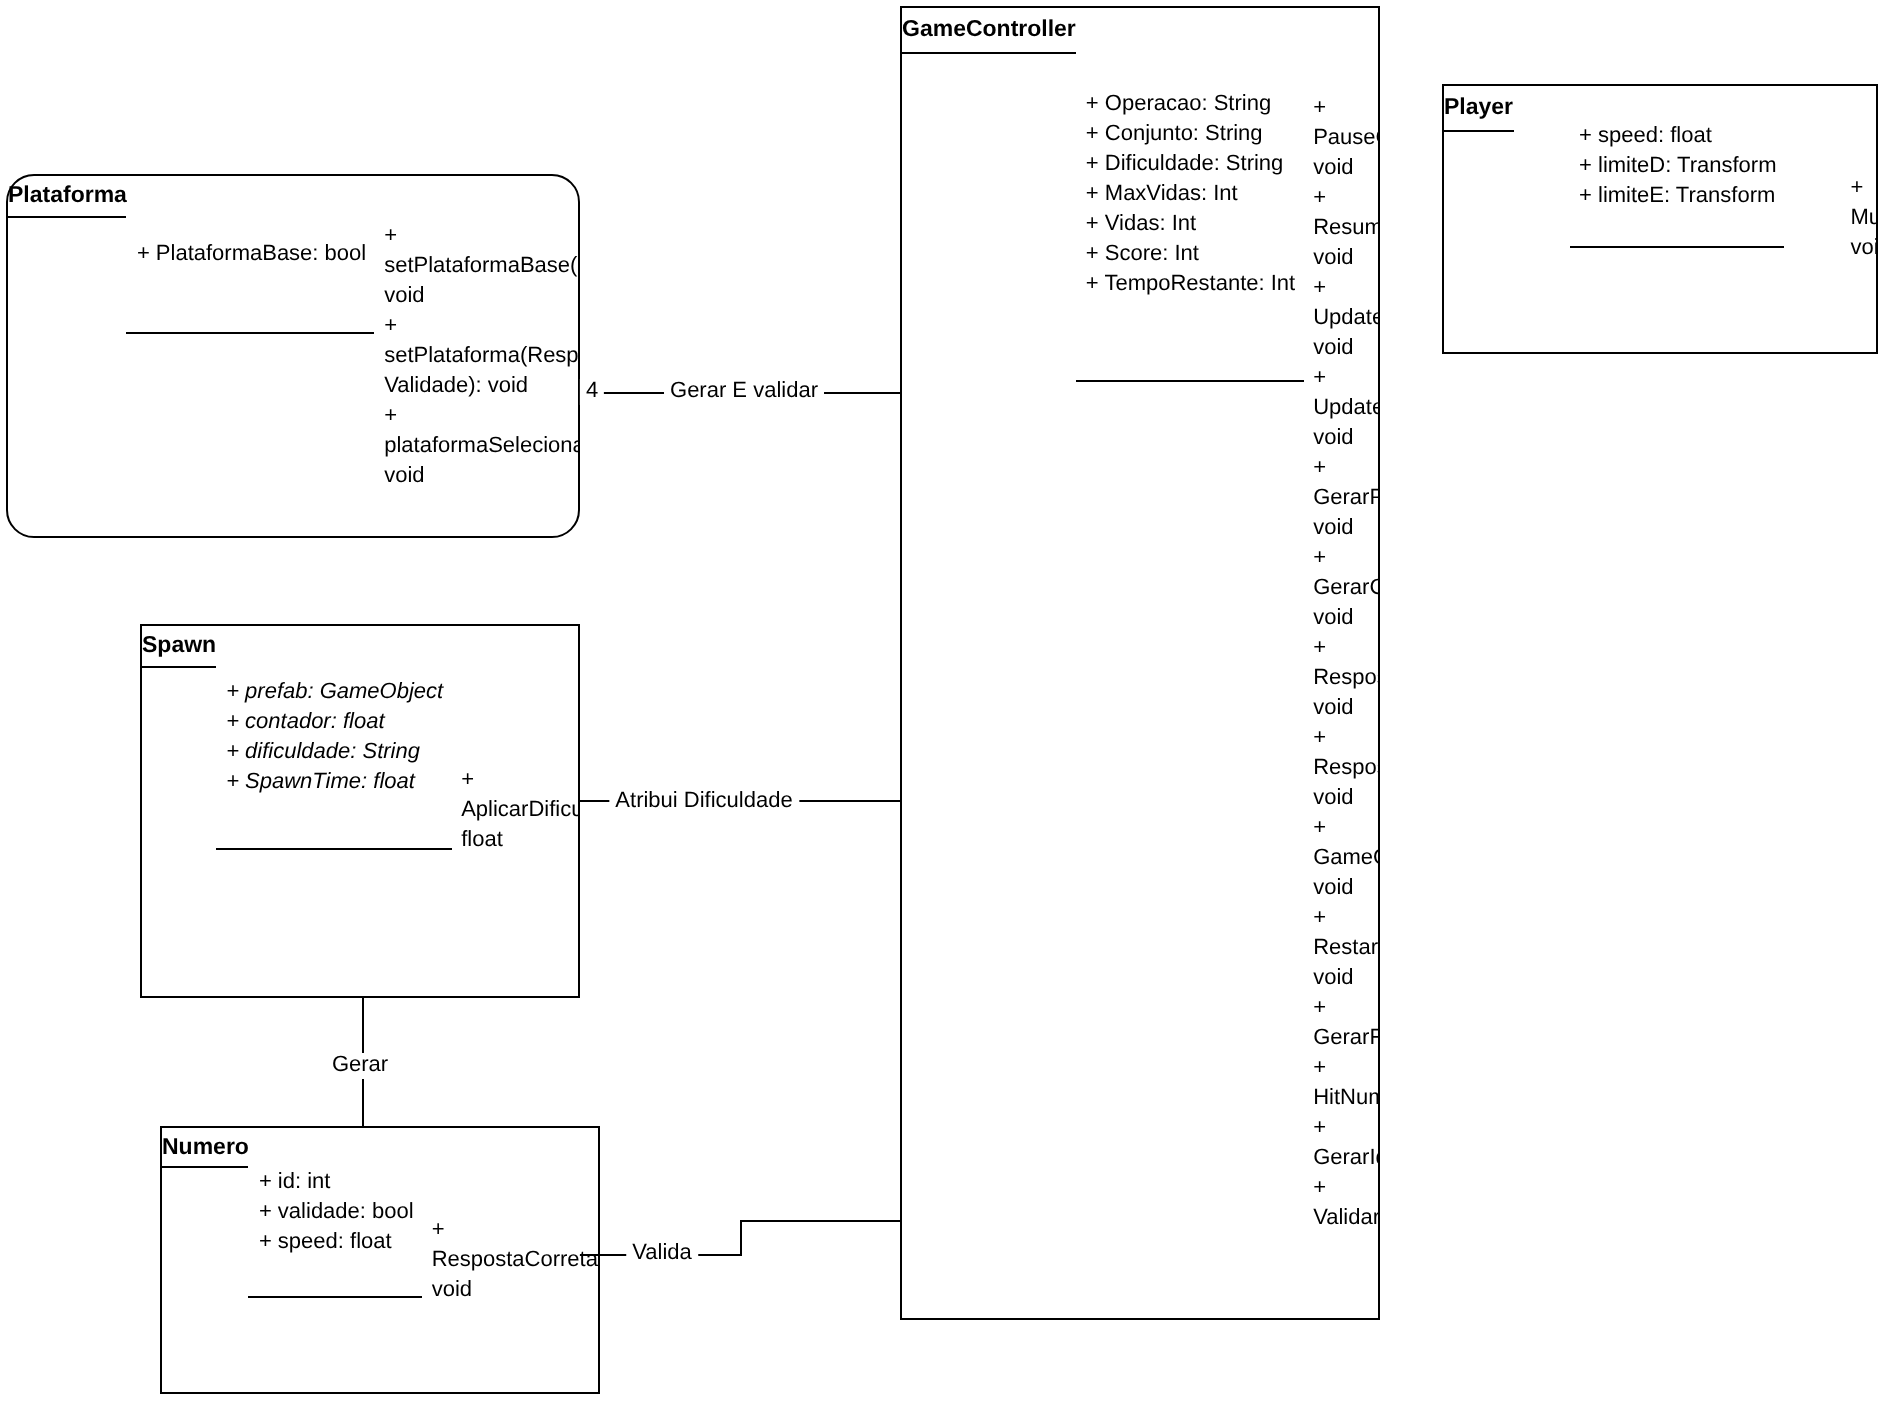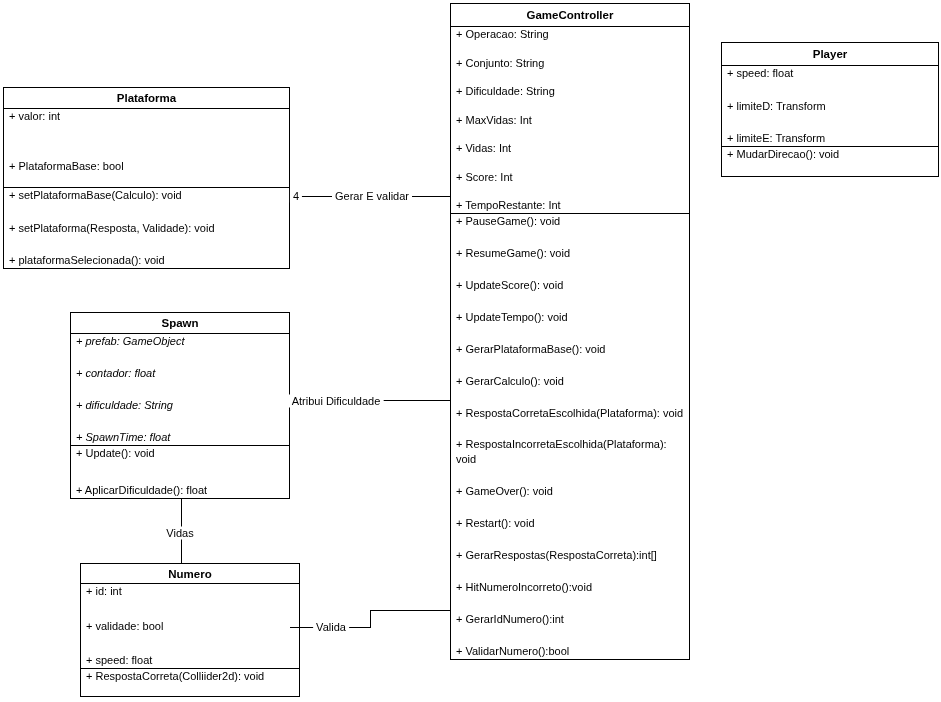--- a/index.html
+++ b/index.html
@@ -10,31 +10,31 @@
     color:#000000;
   }
   .canvas {
     position:relative; width:941px; height:702px;
     background:#ffffff; overflow:hidden;
   }
   .uml {
     position:absolute;
     border:1px solid #000000;
     background:#ffffff;
-    display:flex; flex-direction:column;
+    display:flex; flex-direction:row;
   }
   .uml-title {
     flex:none;
     display:flex; align-items:center; justify-content:center;
     font-weight:bold; font-size:11.5px;
     border-bottom:1px solid #000000;
   }
   .sec {
     flex:none;
-    display:flex; flex-direction:column; justify-content:space-between;
+    display:flex; flex-direction:column; justify-content:center;
     overflow:hidden;
   }
   .sec.attrs { border-bottom:1px solid #000000; }
   .sec.grow { flex:1; }
   .row {
     font-size:11px; line-height:15px;
     padding:0 4px 0 5px;
     white-space:normal;
   }
   .hline, .vline { position:absolute; background:#000000; }
@@ -44,21 +44,21 @@
     position:absolute; transform:translate(-50%,-50%);
     background:#ffffff; font-size:11px; line-height:13px;
     padding:0 3px; white-space:nowrap;
   }
 </style>
 </head>
 <body>
 
 <div class="canvas">
 
-  <div class="uml" style="left:3px; top:87px; width:287px; height:182px;">
+  <div class="uml" style="left:3px; top:87px; width:287px; height:182px;border-radius:14px;">
     <div class="uml-title" style="height:21px;">Plataforma</div>
     <div class="sec attrs" style="height:79px;gap:35px;">
       <div class="row">+ valor: int</div>
       <div class="row">+ PlataformaBase: bool</div>
       <div class="row">+ validade: bool</div>
     </div>
     <div class="sec grow">
       <div class="row">+ setPlataformaBase(Calculo): void</div>
       <div class="row">+ setPlataforma(Resposta, Validade): void</div>
       <div class="row">+ plataformaSelecionada(): void</div>
@@ -87,42 +87,41 @@
       <div class="row">+ RespostaIncorretaEscolhida(Plataforma): void</div>
       <div class="row">+ GameOver(): void</div>
       <div class="row">+ Restart(): void</div>
       <div class="row">+ GerarRespostas(RespostaCorreta):int[]</div>
       <div class="row">+ HitNumeroIncorreto():void</div>
       <div class="row">+ GerarIdNumero():int</div>
       <div class="row">+ ValidarNumero():bool</div>
     </div>
   </div>
 
-  <div class="uml" style="left:721px; top:42px; width:218px; height:135px;">
+  <div class="uml" style="left:721px; top:42px; width:218px; height:135px;gap:28px;">
     <div class="uml-title" style="height:23px;">Player</div>
     <div class="sec attrs" style="height:81px;">
       <div class="row">+ speed: float</div>
       <div class="row">+ limiteD: Transform</div>
       <div class="row">+ limiteE: Transform</div>
     </div>
     <div class="sec grow">
       <div class="row">+ MudarDirecao(): void</div>
     </div>
   </div>
 
   <div class="uml" style="left:70px; top:312px; width:220px; height:187px;">
     <div class="uml-title" style="height:21px;text-align:center;">Spawn</div>
     <div class="sec attrs" style="height:112px;font-style:italic;">
       <div class="row">+ prefab: GameObject</div>
       <div class="row">+ contador: float</div>
       <div class="row">+ dificuldade: String</div>
       <div class="row">+ SpawnTime: float</div>
     </div>
     <div class="sec grow">
-      <div class="row">+ Update(): void</div>
       <div class="row">+ AplicarDificuldade(): float</div>
     </div>
   </div>
 
   <div class="uml" style="left:80px; top:563px; width:220px; height:134px;">
     <div class="uml-title" style="height:20px;">Numero</div>
     <div class="sec attrs" style="height:85px;">
       <div class="row">+ id: int</div>
       <div class="row">+ validade: bool</div>
       <div class="row">+ speed: float</div>
@@ -130,23 +129,23 @@
     <div class="sec grow">
       <div class="row">+ RespostaCorreta(Colliider2d): void</div>
     </div>
   </div>
 
   <div class="hline" style="left:290px; top:196px; width:160px;"></div>
   <div class="edge-label" style="left:296px; top:196px;">4</div>
   <div class="edge-label" style="left:372px; top:196px;">Gerar E validar</div>
 
   <div class="hline" style="left:290px; top:400px; width:160px;"></div>
-  <div class="edge-label" style="left:336px; top:401px;">Atribui Dificuldade</div>
+  <div class="edge-label" style="left:352px; top:401px;">Atribui Dificuldade</div>
 
   <div class="vline" style="left:181px; top:499px; height:64px;"></div>
-  <div class="edge-label" style="left:180px; top:533px;">Vidas</div>
+  <div class="edge-label" style="left:180px; top:533px;">Gerar</div>
 
   <div class="hline" style="left:290px; top:627px; width:81px;"></div>
   <div class="vline" style="left:370px; top:610px; height:18px;"></div>
   <div class="hline" style="left:370px; top:610px; width:80px;"></div>
   <div class="edge-label" style="left:331px; top:627px;">Valida</div>
 
 </div>
 
 </body></html>

